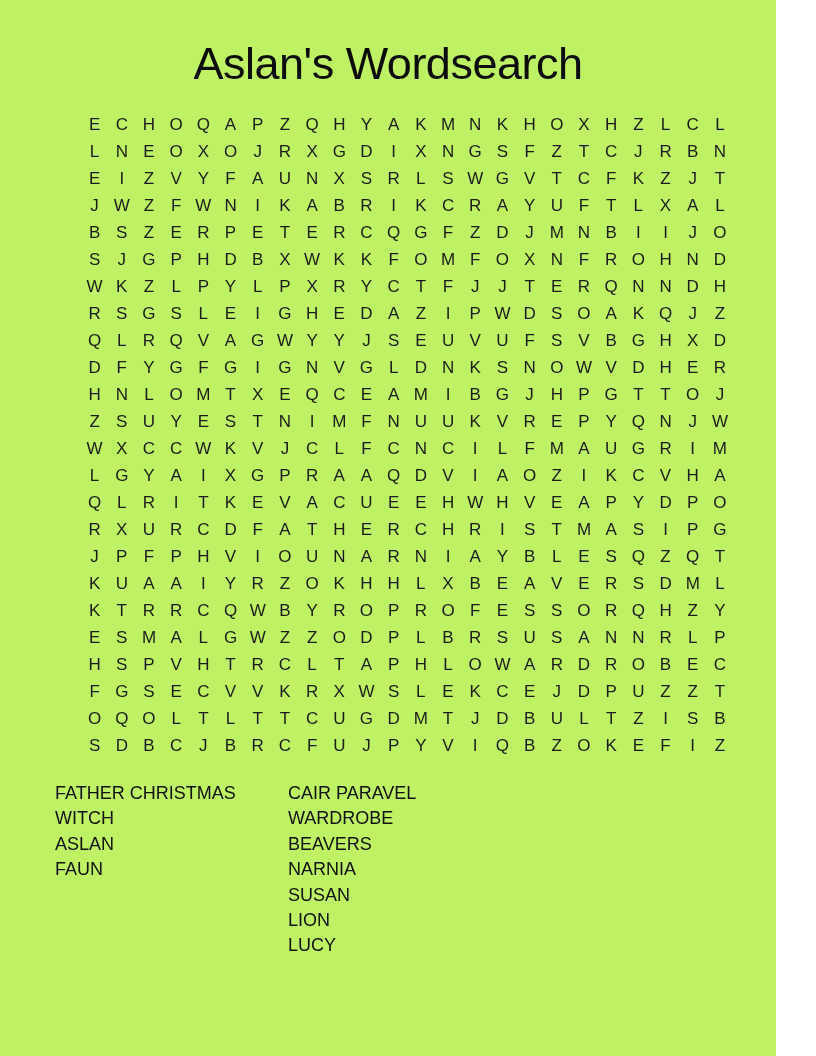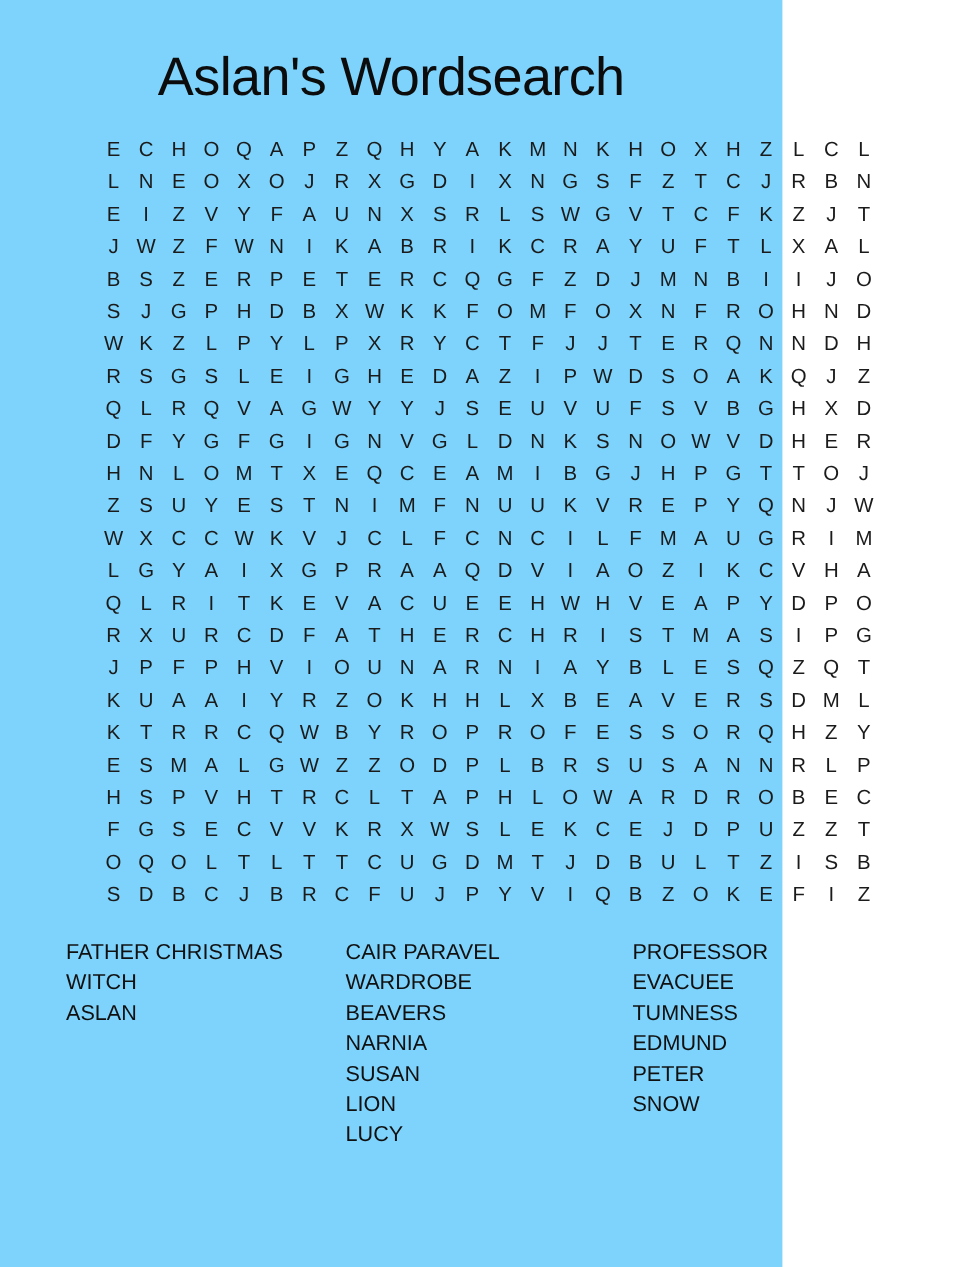--- a/index.html
+++ b/index.html
@@ -5,23 +5,23 @@
   * { margin: 0; padding: 0; box-sizing: border-box; }
   html, body {
     width: 816px;
     height: 1056px;
     background: #ffffff;
     font-family: "Liberation Sans", "DejaVu Sans", sans-serif;
     overflow: hidden;
   }
   .page {
     position: relative;
-    width: 652px;
+    width: 776px;
     height: 1056px;
-    background: #7dd3fc;
+    background: #bef264;
     color: #161616;
   }
   .title {
     position: absolute;
     top: 38px;
     left: 0;
     width: 100%;
     text-align: center;
     font-size: 45px;
     font-weight: 500;
@@ -651,33 +651,26 @@
       <div class="cell">F</div>
       <div class="cell">I</div>
       <div class="cell">Z</div>
     </div>
 
   <div class="word-list" id="word-list">
       <div class="word-col col-0">
         <div class="word-item">FATHER CHRISTMAS</div>
         <div class="word-item">WITCH</div>
         <div class="word-item">ASLAN</div>
+        <div class="word-item">FAUN</div>
       </div>
       <div class="word-col col-1">
         <div class="word-item">CAIR PARAVEL</div>
         <div class="word-item">WARDROBE</div>
         <div class="word-item">BEAVERS</div>
         <div class="word-item">NARNIA</div>
         <div class="word-item">SUSAN</div>
         <div class="word-item">LION</div>
         <div class="word-item">LUCY</div>
       </div>
-      <div class="word-col col-2">
-        <div class="word-item">PROFESSOR</div>
-        <div class="word-item">EVACUEE</div>
-        <div class="word-item">TUMNESS</div>
-        <div class="word-item">EDMUND</div>
-        <div class="word-item">PETER</div>
-        <div class="word-item">SNOW</div>
-      </div>
     </div>
 
 </div>
 
 </body></html>

